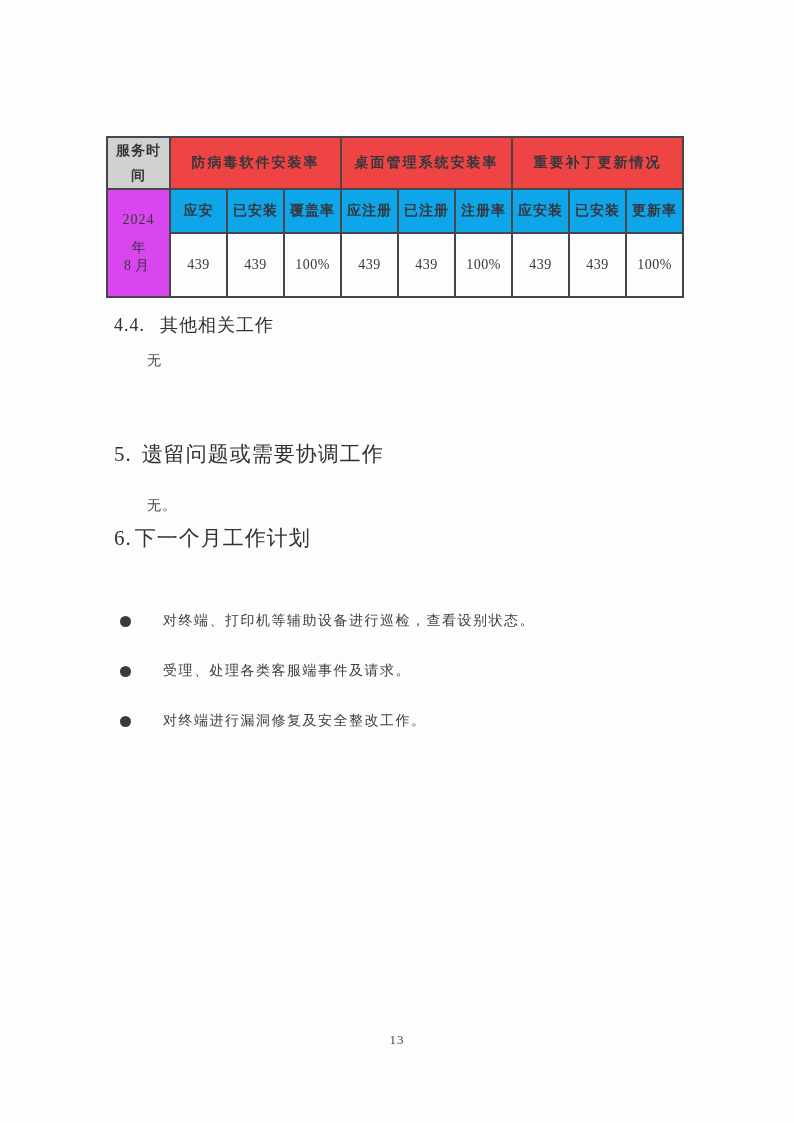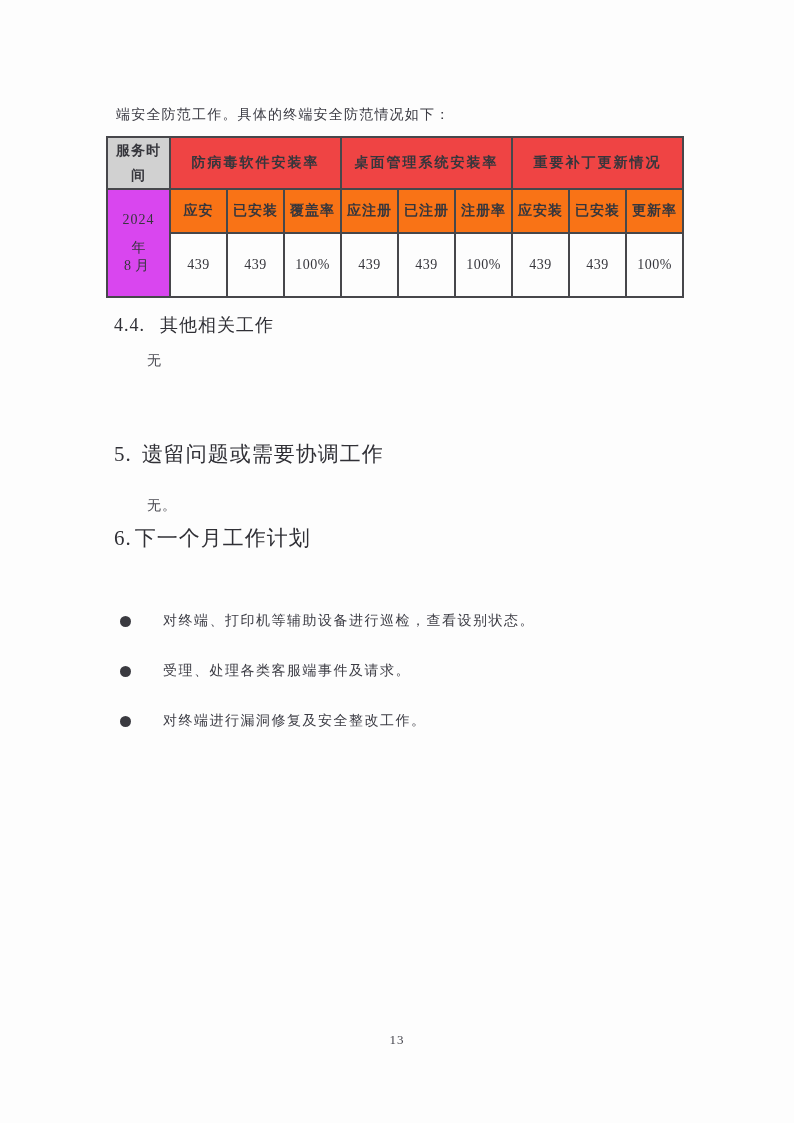--- a/index.html
+++ b/index.html
@@ -38,21 +38,21 @@
   tr.value-row   { height:45px; }
   th.svc-cell {
     background:#d1d1d1;
     font-weight:bold; letter-spacing:1px; line-height:25px;
     padding:0 7px;
   }
   th.group-cell {
     background:#ef4444;
     font-weight:bold; letter-spacing:2px;
   }
-  th.sub-cell { font-weight:bold; letter-spacing:1px; background:#f97316; }
+  th.sub-cell { font-weight:bold; letter-spacing:1px; background:#0ea5e9; }
   td.period-cell { background:#d946ef; padding:16px; }
   .period-stack {
     display:flex; flex-direction:column; justify-content:space-around;
     align-items:center; height:74px;
   }
   .period-line { display:block; letter-spacing:1px; }
   .period-line.l2 { letter-spacing:4px; text-indent:4px; }
   td.val-cell { background:#fdfdfd; letter-spacing:0.5px; }
 
   
@@ -97,21 +97,20 @@
     position:absolute; left:0; top:1032px; width:100%;
     text-align:center; font-size:13px; color:#44444c;
     letter-spacing:1px;
   }
 </style>
 </head>
 <body>
 
 <div class="page">
 
-  <p class="intro">端安全防范工作。具体的终端安全防范情况如下：</p>
 
   <table class="stats">
     <colgroup>
       <col style="width:63px">
       <col style="width:57px">
         <col style="width:57px">
         <col style="width:57px">
       <col style="width:57px">
         <col style="width:57px">
         <col style="width:57px">

